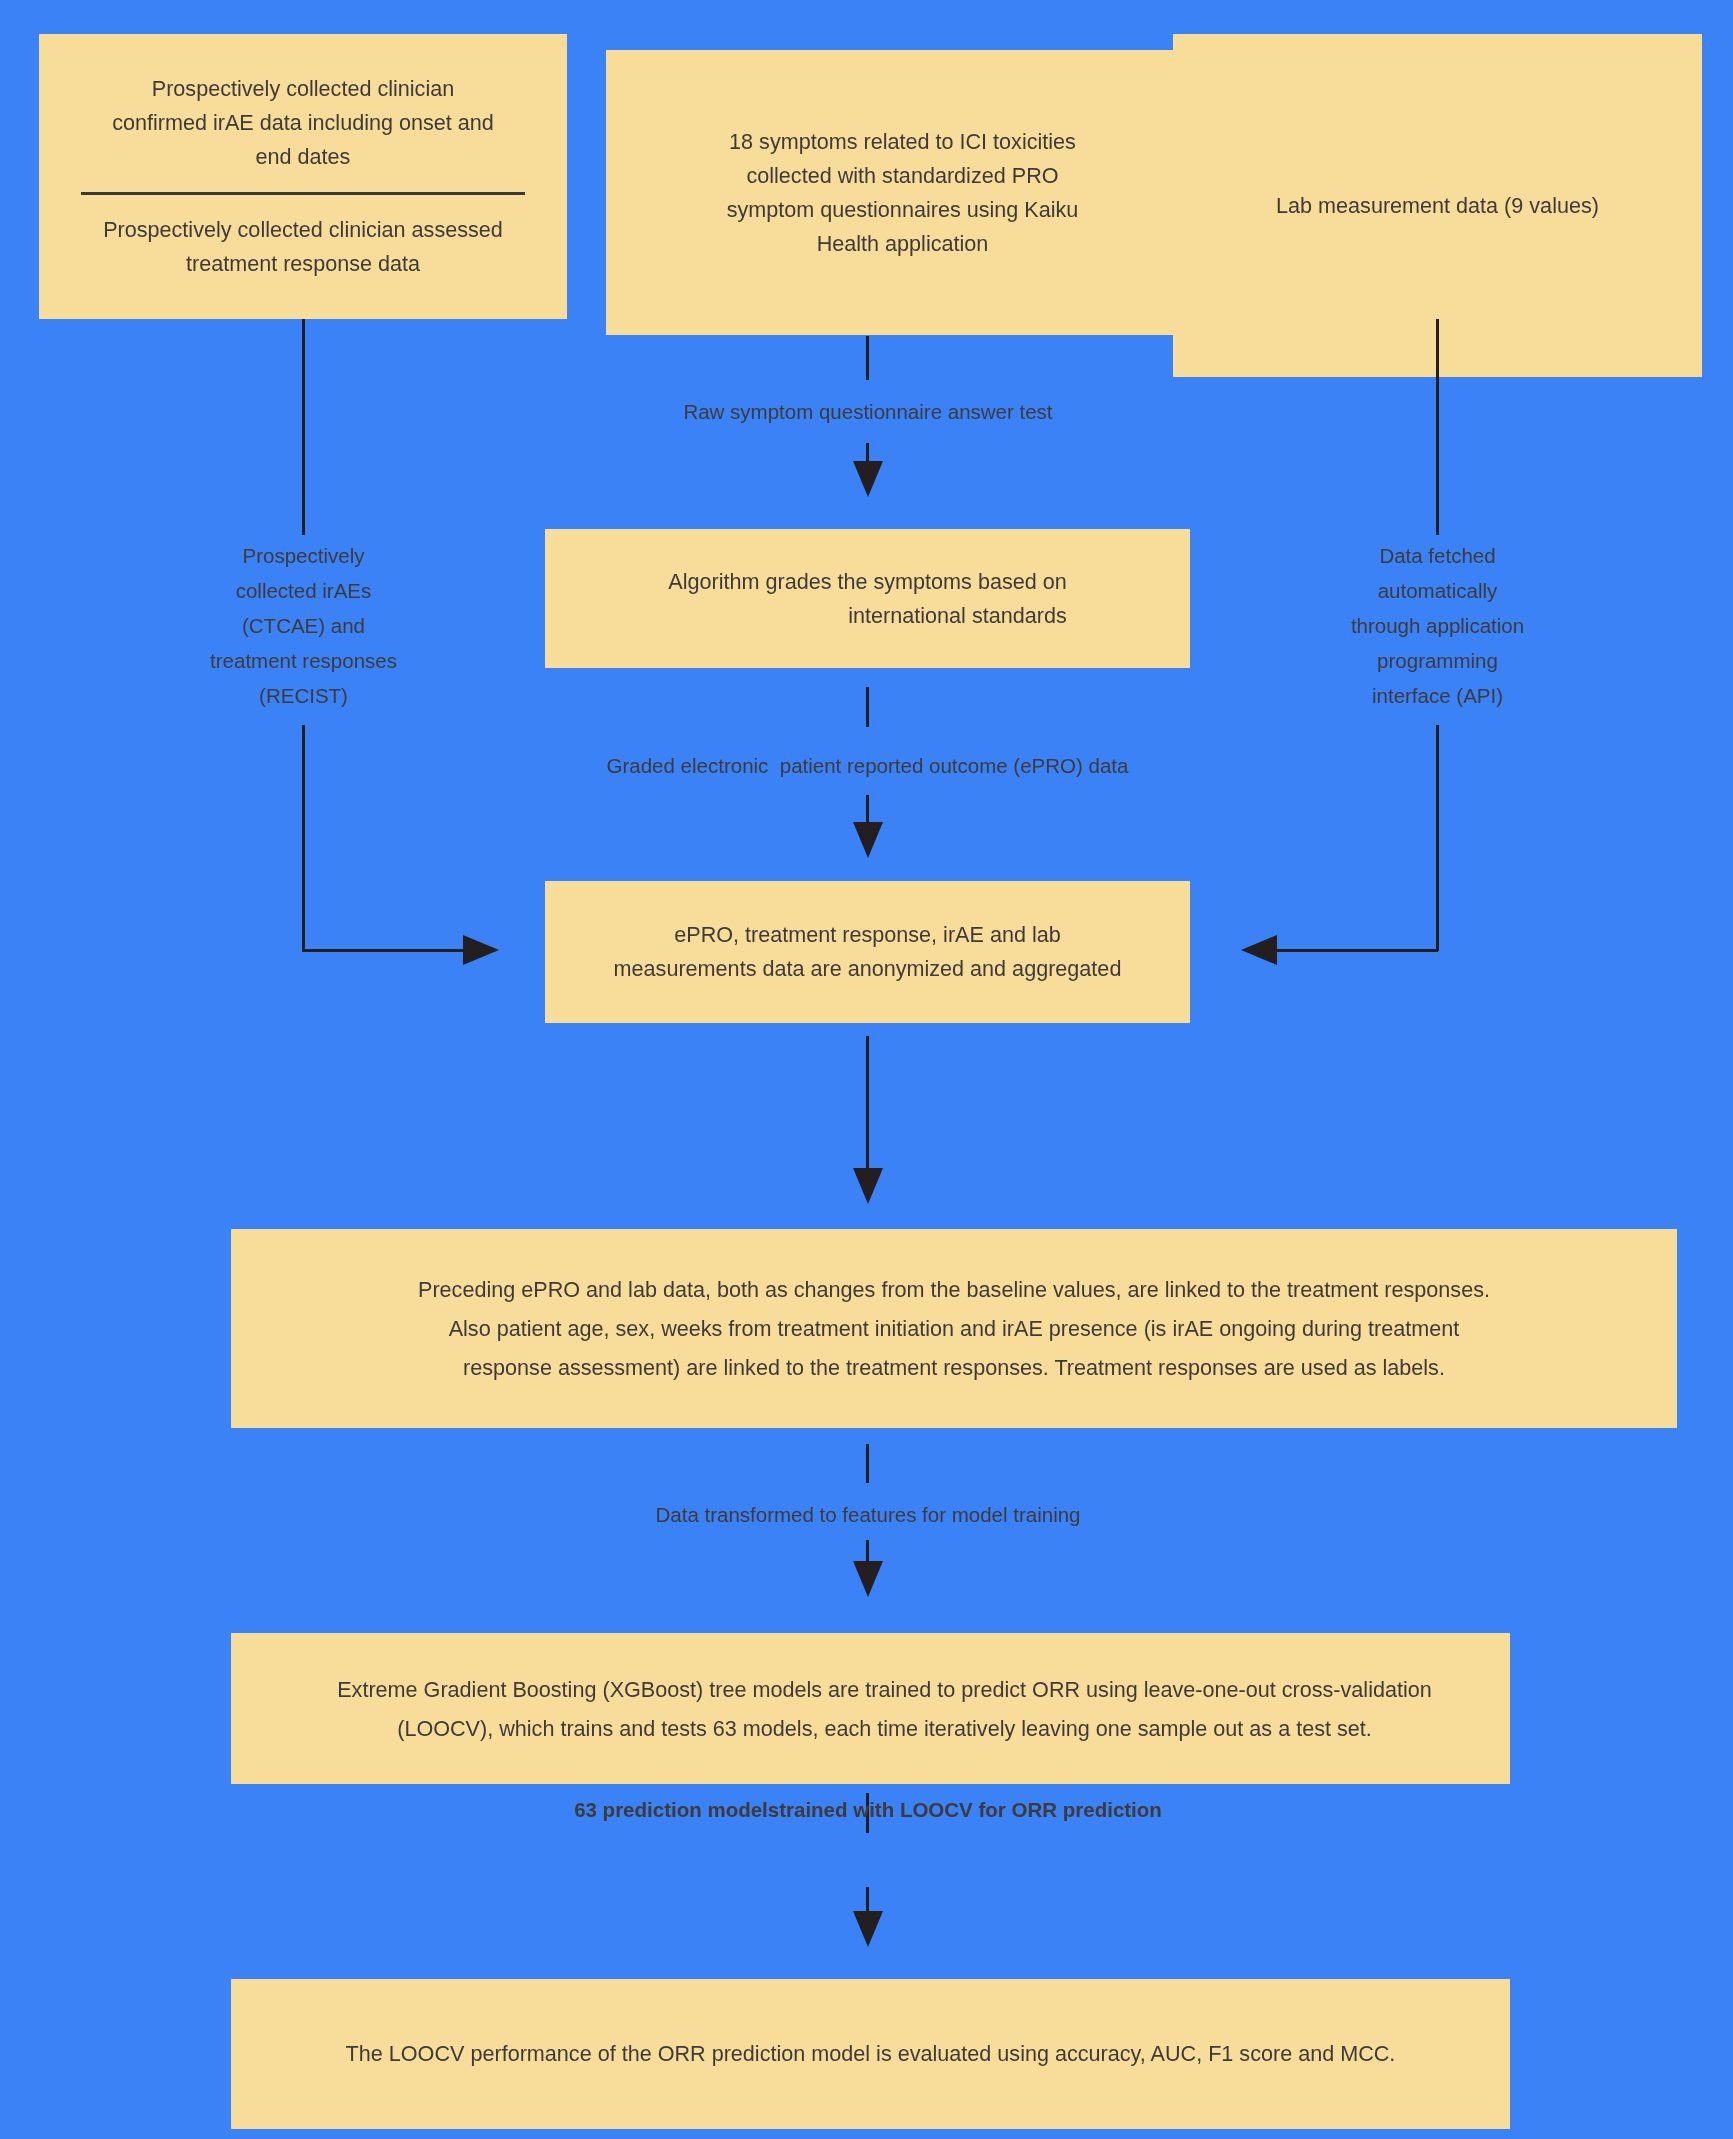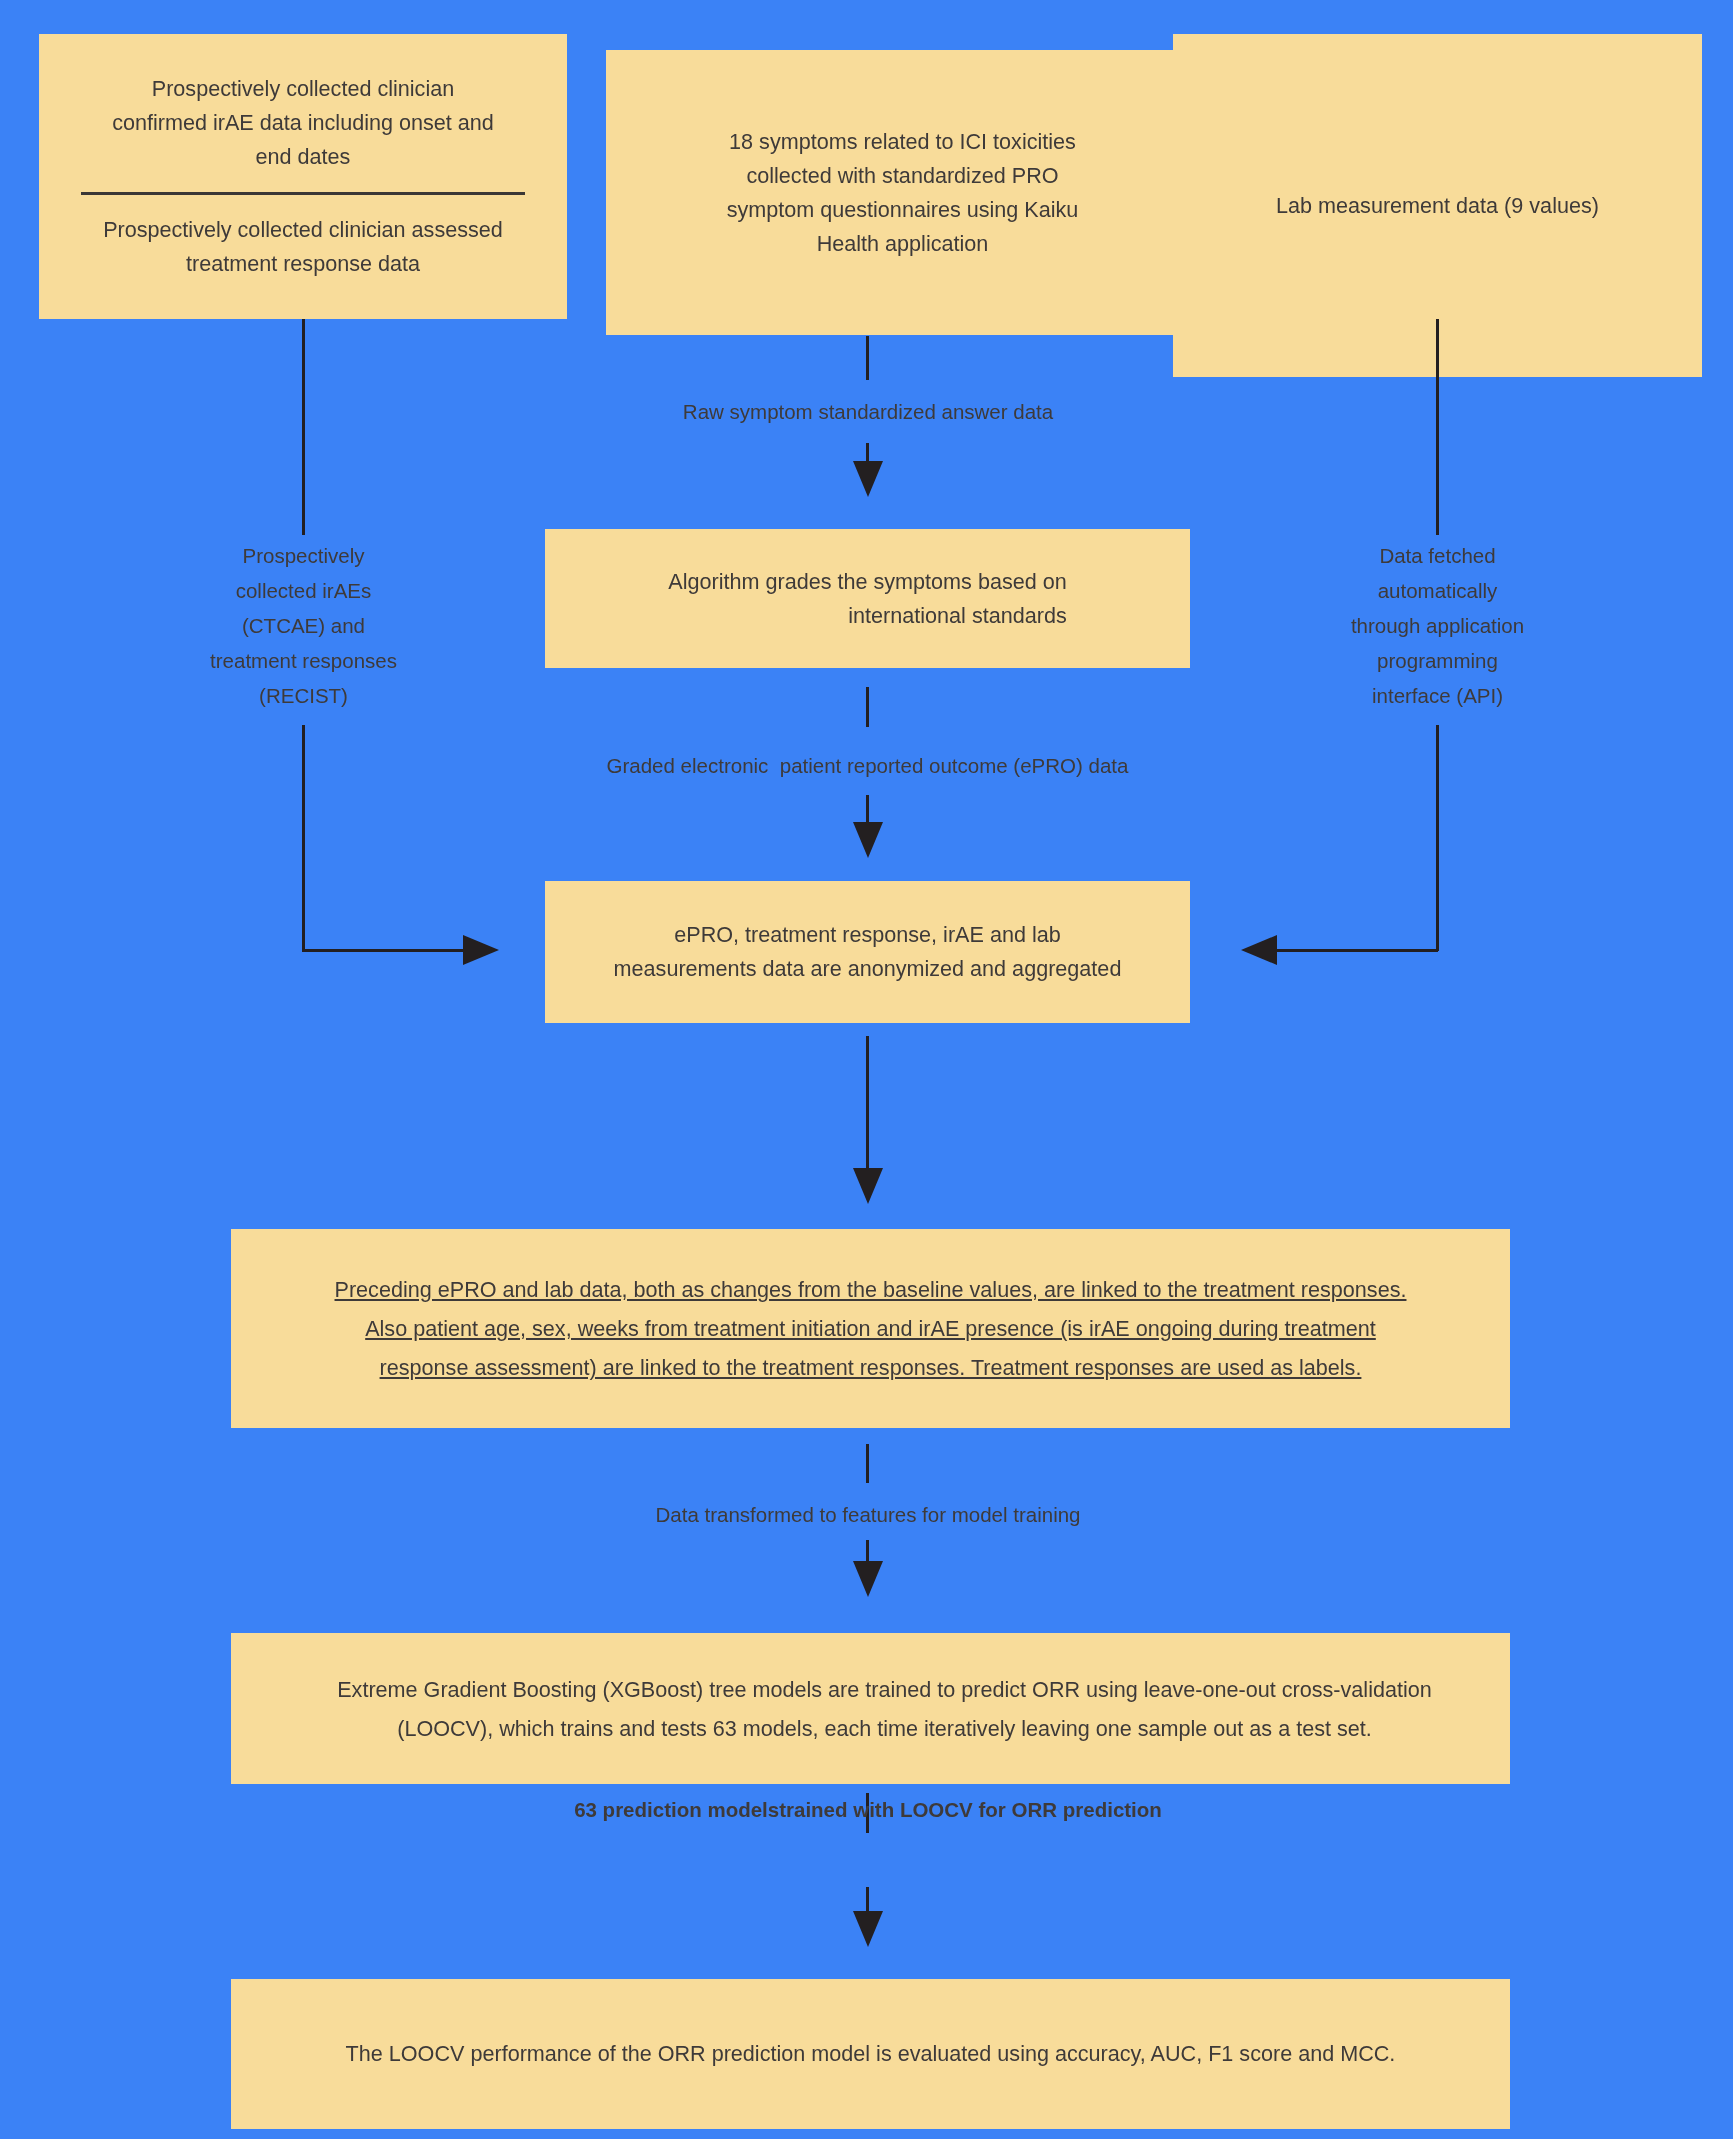--- a/index.html
+++ b/index.html
@@ -98,21 +98,21 @@
 collected with standardized PRO
 symptom questionnaires using Kaiku
 Health application</p>
   </div>
 
   <div class="box" style="left:1173px; top:34px; width:529px; height:343px;">
     <p class="box-text">Lab measurement data (9 values)</p>
   </div>
 
   <div class="vline" style="left:866px; top:336px; height:44px;"></div>
-  <div class="flow-label" style="left:560px; top:394px; width:616px;">Raw symptom standardized answer data</div>
+  <div class="flow-label" style="left:560px; top:394px; width:616px;">Raw symptom questionnaire answer test</div>
   <div class="vline" style="left:866px; top:443px; height:20.5px;"></div>
   <div class="arrow-down" style="left:853px; top:461px;"></div>
 
   <div class="box" style="left:545px; top:529px; width:645px; height:139px;text-align:right;">
     <p class="box-text">Algorithm grades the symptoms based on
 international standards</p>
   </div>
 
   <div class="vline" style="left:866px; top:687px; height:40px;"></div>
   <div class="flow-label" style="left:534px; top:748px; width:667px;">Graded electronic  patient reported outcome (ePRO) data</div>
@@ -140,21 +140,21 @@
   <div class="arrow-left" style="left:1241px; top:935px;"></div>
 
   <div class="box" style="left:545px; top:881px; width:645px; height:142px;">
     <p class="box-text">ePRO, treatment response, irAE and lab
 measurements data are anonymized and aggregated</p>
   </div>
 
   <div class="vline" style="left:866px; top:1036px; height:133px;"></div>
   <div class="arrow-down" style="left:853px; top:1168px;"></div>
 
-  <div class="box" style="left:231px; top:1229px; width:1279px; height:199px;text-decoration:underline;">
+  <div class="box" style="left:231px; top:1229px; width:1446px; height:199px;">
     <p class="box-text-wide">Preceding ePRO and lab data, both as changes from the baseline values, are linked to the treatment responses.
 Also patient age, sex, weeks from treatment initiation and irAE presence (is irAE ongoing during treatment
 response assessment) are linked to the treatment responses. Treatment responses are used as labels.</p>
   </div>
 
   <div class="vline" style="left:866px; top:1444px; height:39px;"></div>
   <div class="flow-label" style="left:560px; top:1497px; width:616px;">Data transformed to features for model training</div>
   <div class="vline" style="left:866px; top:1540px; height:23px;"></div>
   <div class="arrow-down" style="left:853px; top:1561px;"></div>
 

